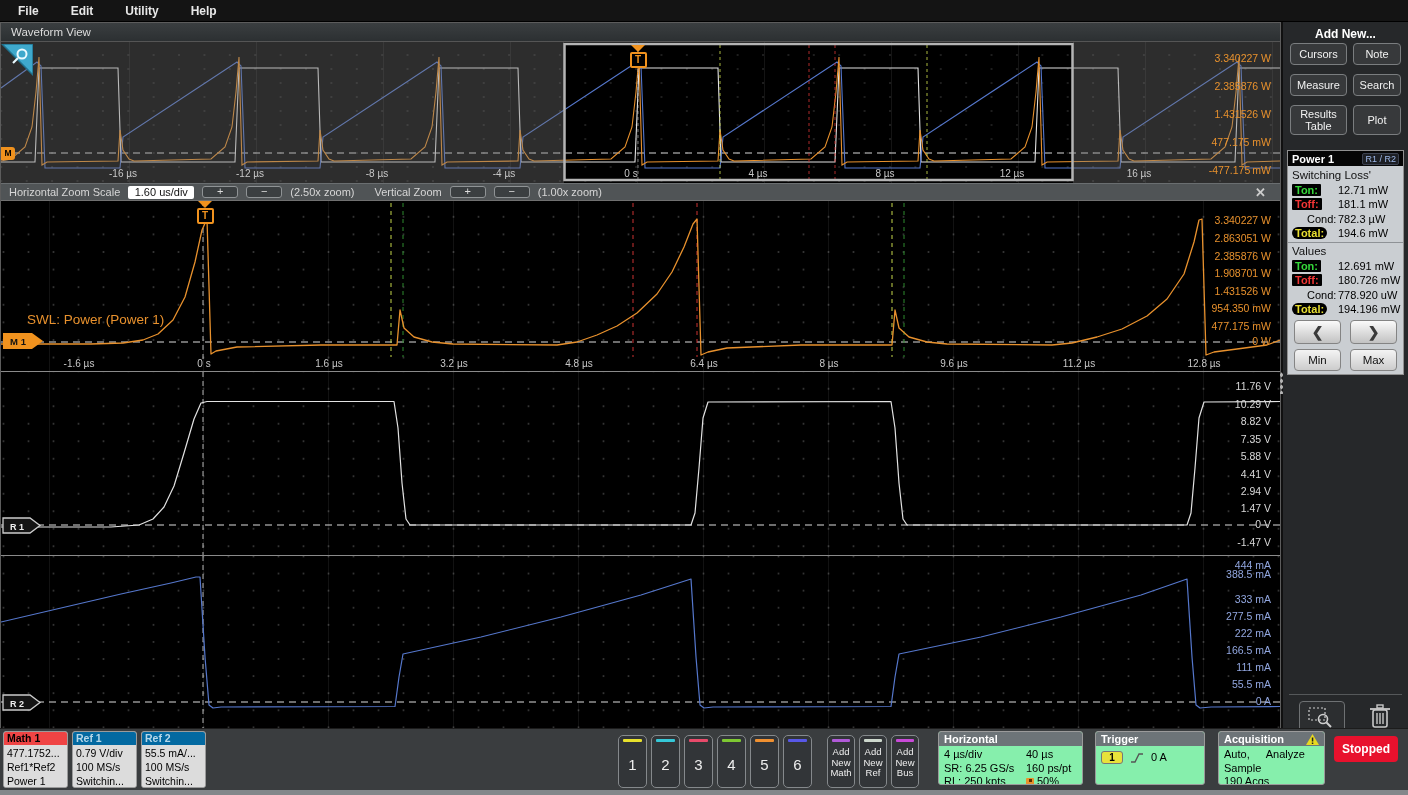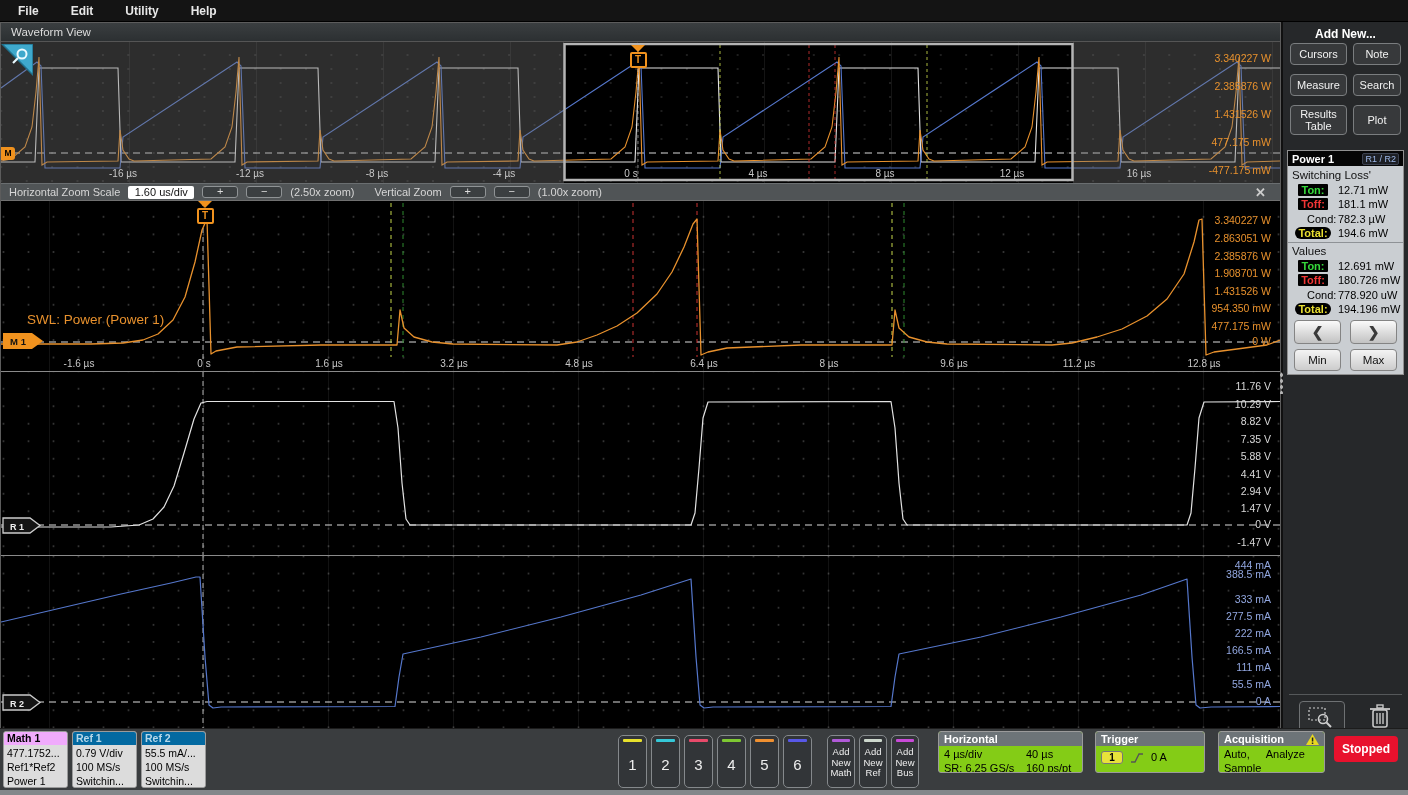--- a/index.html
+++ b/index.html
@@ -59,21 +59,21 @@
   .sbtn.tall { height:30px; padding-top:2px; line-height:12px; }
   .sbtn.tallc { height:30px; display:flex; align-items:center; justify-content:center; }
 
   .results { position:absolute; left:4px; top:128px; width:117px; height:225px; border:1px solid #909090; background:#caced2; }
   .rheader { height:15px; background:#050505; display:flex; align-items:center; justify-content:space-between; padding:0 4px; }
   .rtitle { color:#fff; font-size:11px; font-weight:bold; }
   .rsources { color:#9db8e8; font-size:9px; background:#1d1f24; border:1px solid #3c4250; border-radius:2px; padding:0 2px; }
   .rbody { padding:2px 4px 0 4px; color:#0a0a0a; }
   .rsection { font-size:11.5px; color:#111; margin:1px 0 2px 0; }
   .rrow { display:flex; align-items:center; margin:1px 0; font-size:11px; height:13.5px; }
-  .rlab { width:42px; text-align:center; flex:none; }
+  .rlab { width:42px; text-align:left; flex:none; }
   .chip { background:#000; border-radius:1px; padding:0 3px; font-weight:bold; display:inline-block; }
   .chip.green { color:#35d83a; } .chip.red { color:#f23535; } .chip.yellow { color:#e8de30;border-radius:6px; }
   .plainlab { color:#000; padding-right:3px;margin-left:15px; }
   .rval { padding-left:4px; color:#000; white-space:nowrap; }
   .rdivider { border-top:1px solid #8e9296; margin:2px -4px 2px -4px; }
   .navrow { display:flex; justify-content:center; gap:9px; margin-top:4px; }
   .navbtn { width:47px; height:24px; background:linear-gradient(#fafafa,#c2c2c2); border:1px solid #848484; border-radius:4px; color:#3a3a3a; font-size:14px; font-weight:bold; display:flex; align-items:center; justify-content:center; cursor:pointer; }
   .mmrow { display:flex; justify-content:center; gap:9px; margin-top:5px; }
   .mmbtn { width:47px; height:22px; background:linear-gradient(#f4f4f4,#cccccc); border:1px solid #848484; border-radius:4px; color:#111; font-size:11.5px; display:flex; align-items:center; justify-content:center; cursor:pointer; }
 
@@ -81,28 +81,28 @@
   .zoomselbtn { position:absolute; left:16px; top:679px; width:46px; height:31px; background:#2c2e30; border:1px solid #6e7173; border-radius:4px; display:flex; align-items:center; justify-content:center; cursor:pointer; }
   .trashbtn { position:absolute; left:84px; top:681px; width:26px; height:27px; cursor:pointer; }
 
   .grip { position:absolute; left:1280px; top:372px; width:3px; height:22px; background-image:radial-gradient(#b5b5b5 1px, transparent 1.4px); background-size:3px 6px; }
 
   
   .bottombar { position:absolute; left:0; top:728px; width:1408px; height:67px; background:#3a3d3f; border-top:1px solid #1c1c1c; }
   .bottombar::after { content:""; position:absolute; left:0; top:61px; width:100%; height:6px; background:#83878a; }
   .wbadge { position:absolute; top:2px; width:65px; height:57px; border:1px solid #9b9b9b; border-radius:3px; overflow:hidden; background:#dcdcdc; cursor:pointer; }
   .wb-head { height:13px; font-size:10.5px; font-weight:bold; line-height:13px; padding:0 3px; }
-  .wb-head.math { background:#f0abfc; color:#000; }
+  .wb-head.math { background:#ef4444; color:#000; }
   .wb-head.ref { background:#0369a1; color:#b6d8ea; }
   .wb-body { font-size:10.5px; color:#000; padding:1px 3px; line-height:14px; background:#dcdcdc; white-space:nowrap; }
   .chbtn { position:absolute; top:6px; width:29px; height:53px; background:#323538; border:1px solid #85898c; border-radius:5px; color:#eee; text-align:center; cursor:pointer; }
   .chstripe { position:absolute; top:3px; left:4px; right:4px; height:3px; border-radius:1px; }
   .chnum { display:block; margin-top:20px; font-size:15px; }
   .addlabel { display:block; margin-top:11px; font-size:9.5px; line-height:10.5px; white-space:pre-line; color:#f0f0f0; }
-  .bigbadge { position:absolute; top:2px; height:42px; background:#84cc16; border:1px solid #9b9b9b; border-radius:3px; overflow:hidden; cursor:pointer; }
+  .bigbadge { position:absolute; top:2px; height:54px; background:#86efac; border:1px solid #9b9b9b; border-radius:3px; overflow:hidden; cursor:pointer; }
   .bb-head { height:14px; background:#6d7478; color:#fff; font-size:11px; font-weight:bold; line-height:14px; padding:0 5px; display:flex; justify-content:space-between; align-items:center; }
   .bb-body { padding:2px 5px; color:#000; font-size:11px; line-height:13.5px; }
   .hgrid { display:grid; grid-template-columns:82px auto; }
   .trigrow { display:flex; align-items:center; gap:7px; padding-top:3px; }
   .trigchip { background:#e8e23a; border:1px solid #777; border-radius:3px; width:22px; height:13px; color:#000; font-size:10px; font-weight:bold; text-align:center; line-height:12px; }
   .posicon { display:inline-block; width:8px; height:8px; background:#e8912d; border-radius:1px; position:relative; top:1px; margin-right:3px; }
   .posicon::after { content:""; position:absolute; left:2.5px; top:1px; width:3px; height:3px; background:#5a3000; }
   .acqline1 { display:flex; gap:16px; }
   .stopped { position:absolute; left:1334px; top:7px; width:64px; height:26px; background:#e8112d; border-radius:4px; color:#fff; font-size:12px; font-weight:bold; display:flex; align-items:center; justify-content:center; cursor:pointer; }
 </style>

